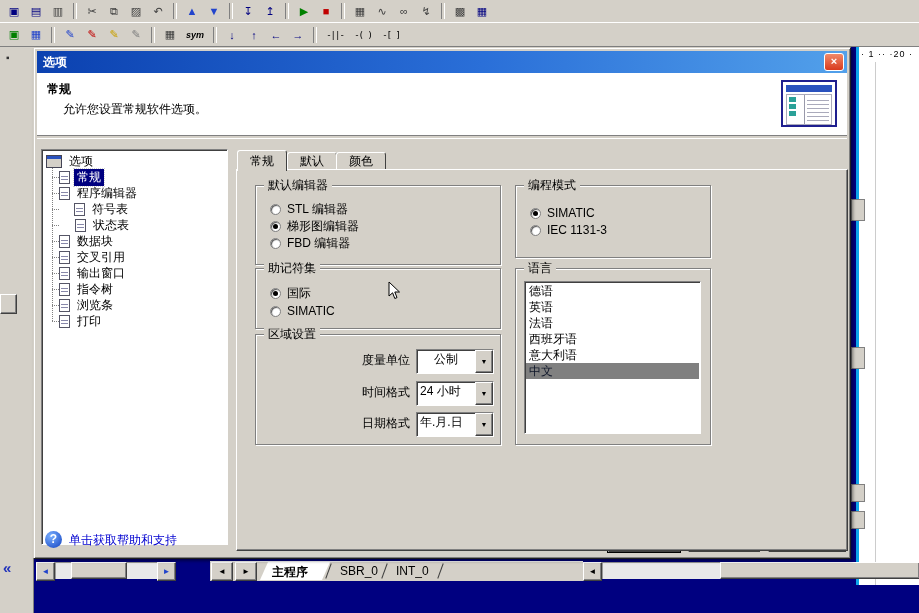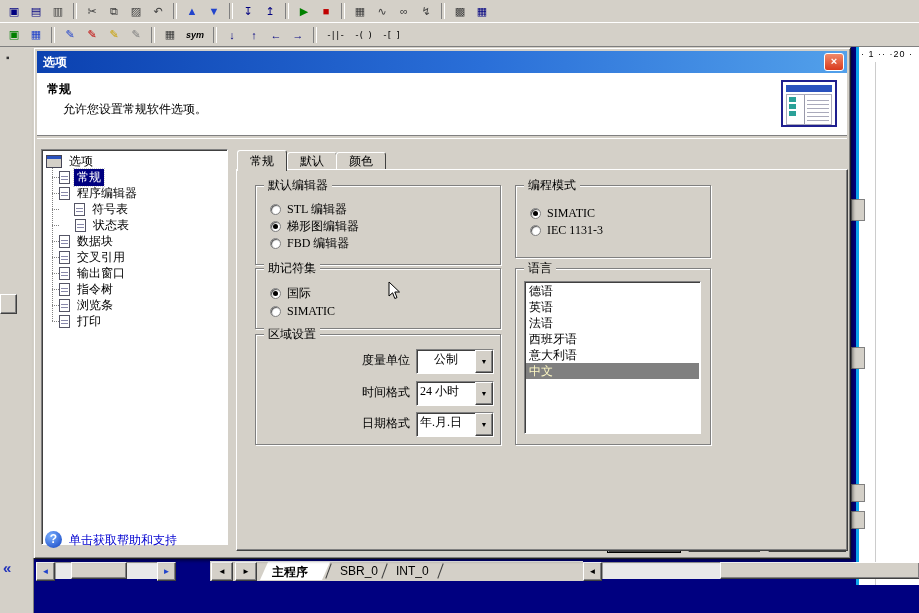--- a/index.html
+++ b/index.html
@@ -55,32 +55,32 @@
   .doc-icon{width:11px;height:13px;box-sizing:border-box;background:#fff;border:1px solid #556;
             background-image:repeating-linear-gradient(to bottom,transparent 0 2px,#88a 2px 3px);
             background-size:7px 8px;background-position:1px 2px;background-repeat:no-repeat;}
   .tree-label{padding:0 3px;white-space:nowrap;}
   .tree-item.selected .tree-label{background:#000080;color:#fff;outline:1px dotted #d0d0d0;}
   
   .tab{position:absolute;height:17px;line-height:17px;padding:0 12px;background:#d4d0c8;
        border:1px solid;border-color:#ffffff #404040 #d4d0c8 #ffffff;border-bottom:none;border-radius:3px 3px 0 0;top:13px;z-index:1;}
   .tab.active{top:11px;height:20px;line-height:20px;z-index:3;font-weight:normal;}
   .panel{position:absolute;left:199px;top:30px;width:610px;height:380px;background:#d4d0c8;
-         border:1px solid;border-color:#ffffff #404040 #404040 #ffffff;box-shadow:inset -1px -1px 0 #808080;z-index:2;font-family:Liberation Serif, serif;}
+         border:1px solid;border-color:#ffffff #404040 #404040 #ffffff;box-shadow:inset -1px -1px 0 #808080;z-index:2;}
   
   .group{position:absolute;border:1px solid #808080;box-shadow:inset 1px 1px 0 #ffffff,1px 1px 0 #ffffff;}
   .group-legend{position:absolute;top:-8px;left:8px;background:#d4d0c8;padding:0 4px;line-height:14px;white-space:nowrap;}
   .radio-row{position:absolute;left:14px;display:flex;align-items:center;gap:6px;height:14px;}
   .radio{width:11px;height:11px;border-radius:50%;background:#fff;border:1px solid #808080;box-shadow:inset 1px 1px 1px #555;position:relative;box-sizing:border-box;}
   .radio.on::after{content:"";position:absolute;left:2px;top:2px;width:5px;height:5px;border-radius:50%;background:#000;}
   .rlabel{white-space:nowrap;}
   
   .listbox{position:absolute;left:8px;top:12px;width:177px;height:153px;overflow:hidden;padding:1px;box-sizing:border-box;}
   .list-item{height:16px;line-height:16px;padding:0 3px;white-space:nowrap;}
-  .list-item.selected{background:#808080;color:#fef9c3;}
+  .list-item.selected{background:#808080;color:#0f172a;}
   
   .field-row{position:absolute;left:0;width:100%;height:20px;}
   .field-label{position:absolute;right:90px;top:3px;white-space:nowrap;}
   .combo{position:absolute;left:160px;top:0;width:78px;height:25px;display:flex;box-sizing:border-box;}
   .combo-val{flex:1;padding:2px 3px;line-height:14px;white-space:nowrap;overflow:hidden;}
   .combo-btn{width:16px;display:flex;align-items:center;justify-content:center;font-size:7px;}
   
   .help-icon{position:absolute;left:8px;top:392px;width:17px;height:17px;border-radius:50%;
              background:radial-gradient(circle at 35% 30%,#7ab0ff,#1040c0);color:#fff;font-weight:bold;text-align:center;line-height:17px;font-size:12px;}
   .help-text{position:absolute;left:32px;top:393px;color:#0000d0;font-size:12px;}

